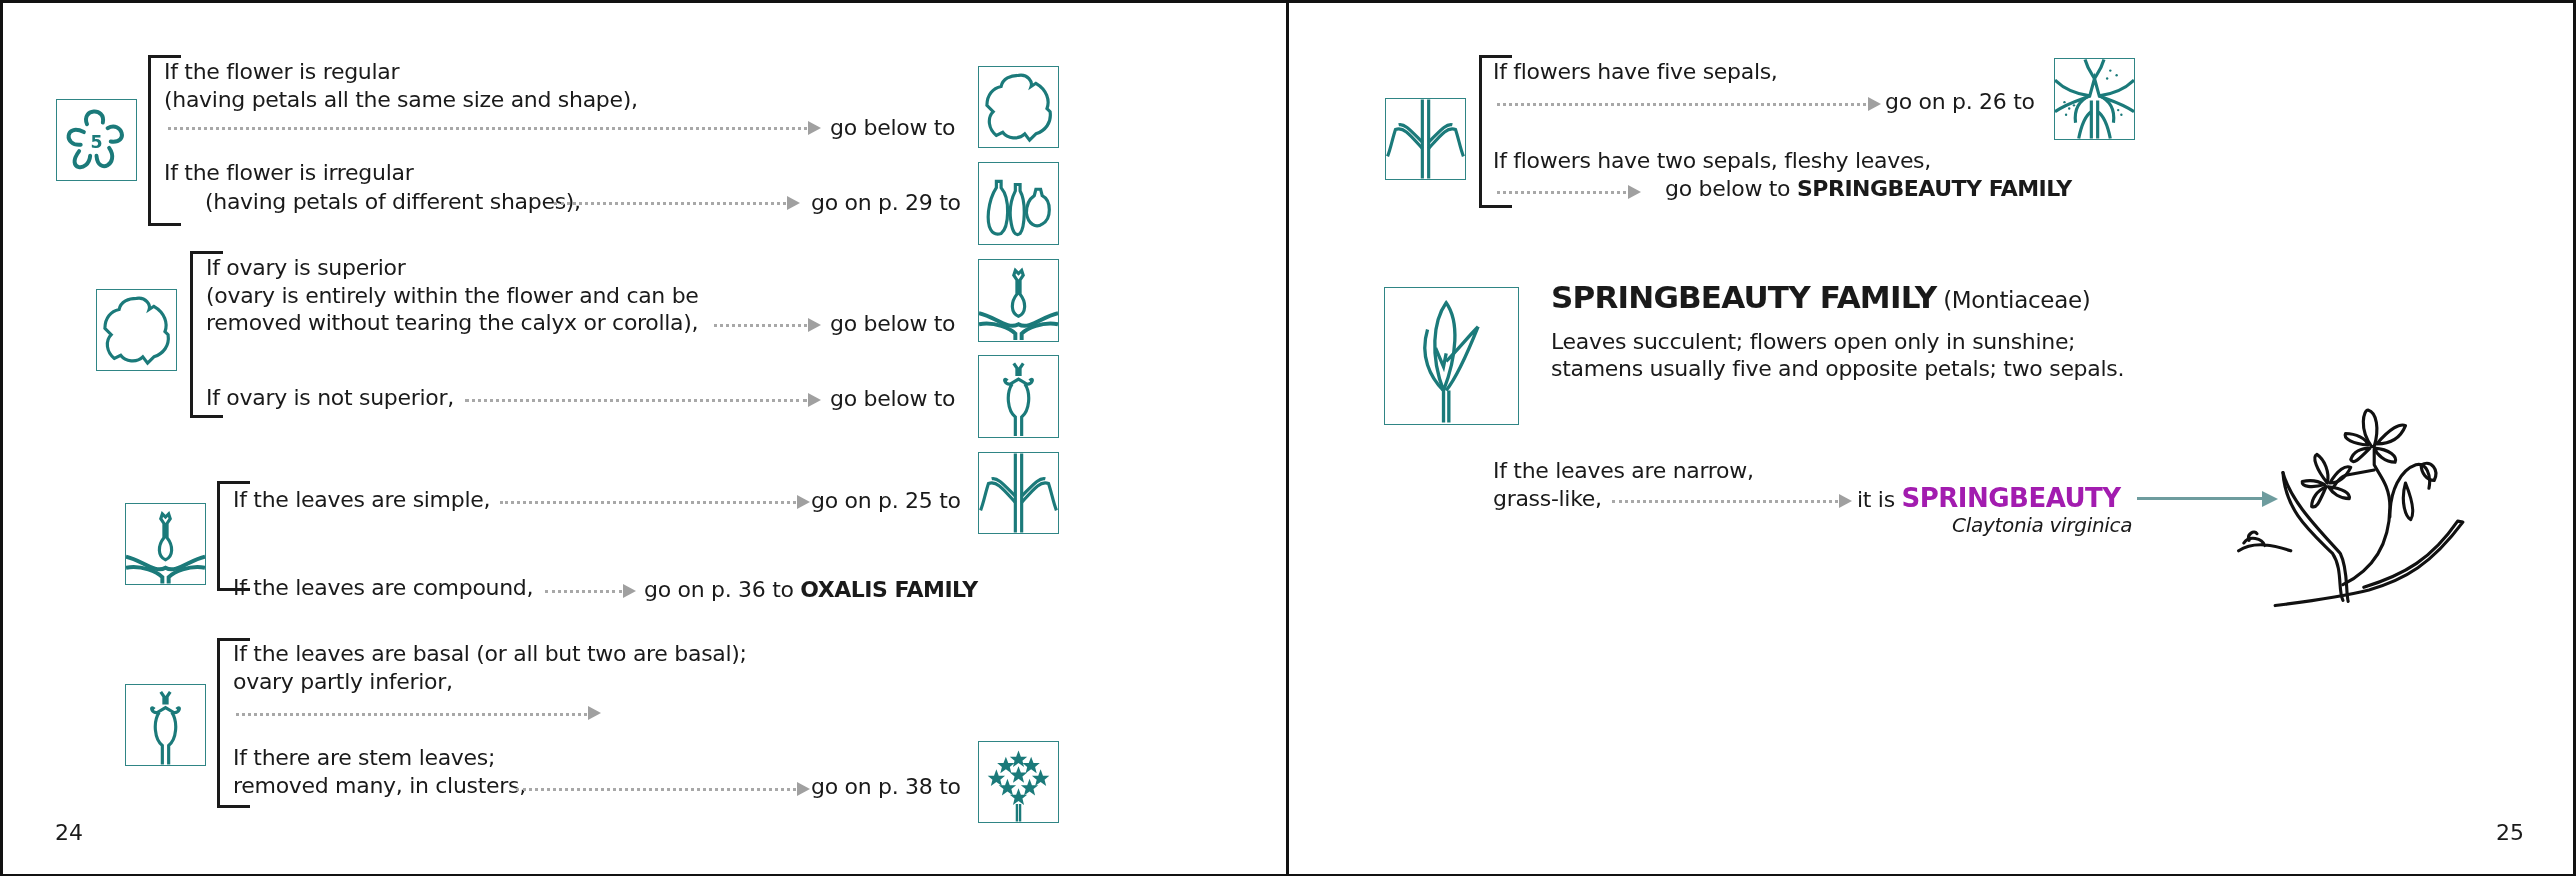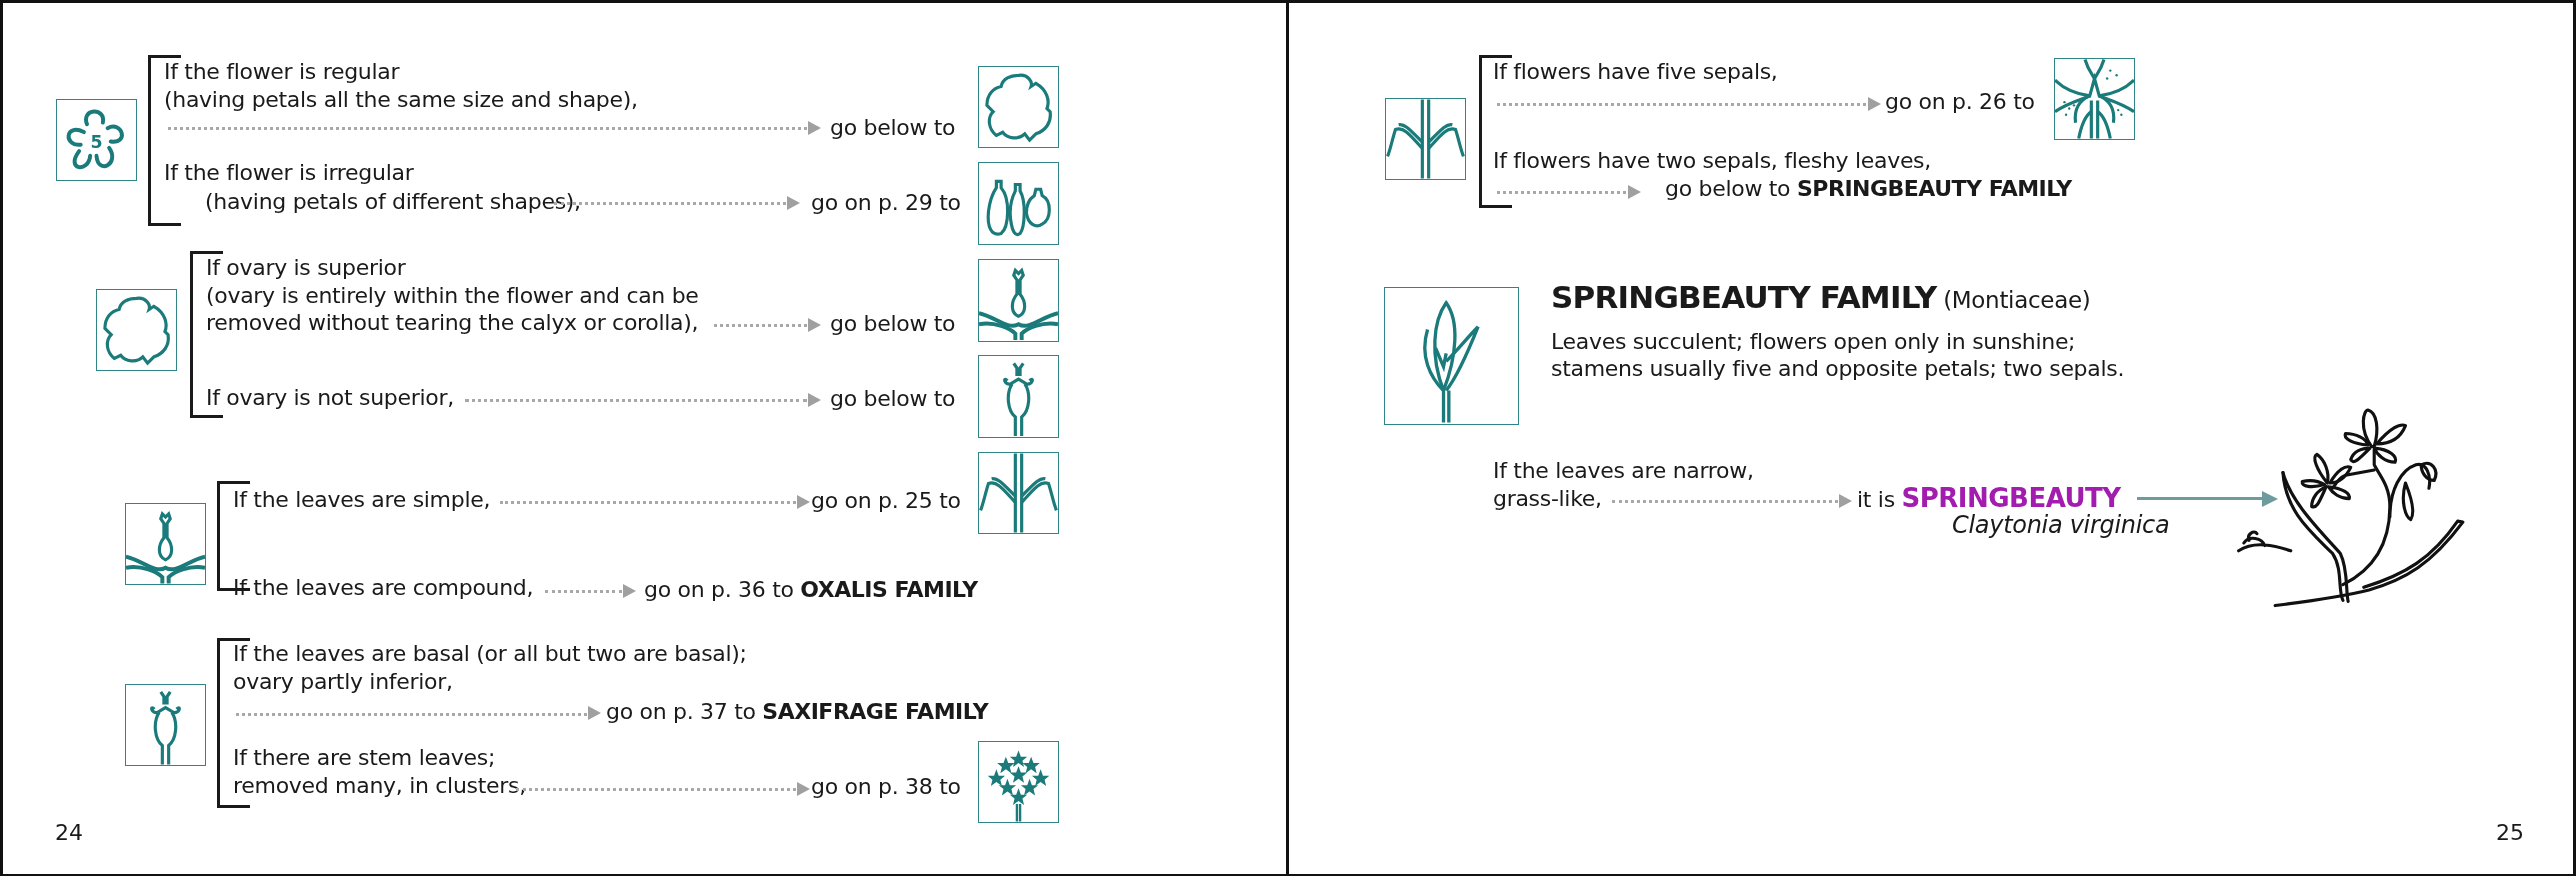--- a/index.html
+++ b/index.html
@@ -150,21 +150,20 @@
       <path d="M42 34 C34 46 36 68 46 76 L46 100 M58 34 C66 46 64 68 54 76 L54 100"></path>
     </g>
       </svg>
   </div>
   <div class="bracket" style="left:217px;top:638px;height:170px;"></div>
 
   <div class="txt" style="left:233px;top:641px;">If the leaves are basal (or all but two are basal);</div>
   <div class="txt" style="left:233px;top:669px;">ovary partly inferior,</div>
   <div class="lead" style="left:236px;top:713px;width:351px;"></div>
   <div class="arrowhead" style="left:588px;top:706px;"></div>
-  <div class="txt" style="left:606px;top:699px;"><span>go on p. 37 to</span> <span class="bold">SAXIFRAGE FAMILY</span></div>
 
   <div class="txt" style="left:233px;top:745px;">If there are stem leaves;</div>
   <div class="txt" style="left:233px;top:773px;">removed many, in clusters,</div>
   <div class="lead" style="left:516px;top:788px;width:280px;"></div>
   <div class="arrowhead" style="left:797px;top:782px;"></div>
   <div class="txt" style="left:811px;top:774px;">go on p. 38 to</div>
   <div class="icon-box" style="left:978px;top:741px;width:81px;height:82px;">
     <svg viewBox="0 0 100 100">
         <g fill="#1b7a7a">
       <polygon points="50,10 53,18 61,18 55,23 57,31 50,26 43,31 45,23 39,18 47,18"></polygon>
@@ -246,21 +245,21 @@
   </div>
   <div class="txt" style="left:262px;top:278px;line-height:38px;"><span class="fam-title">SPRINGBEAUTY FAMILY</span> <span class="fam-latin">(Montiaceae)</span></div>
   <div class="txt" style="left:262px;top:329px;">Leaves succulent; flowers open only in sunshine;</div>
   <div class="txt" style="left:262px;top:356px;">stamens usually five and opposite petals; two sepals.</div>
 
   <div class="txt" style="left:204px;top:458px;">If the leaves are narrow,</div>
   <div class="txt" style="left:204px;top:486px;">grass-like,</div>
   <div class="lead" style="left:323px;top:500px;width:226px;"></div>
   <div class="arrowhead" style="left:550px;top:494px;"></div>
   <div class="txt" style="left:568px;top:485px;"><span>it is</span> <span class="bold teal" style="font-size:26px;">SPRINGBEAUTY</span></div>
-  <div class="txt italic" style="left:663px;top:512px;font-size:24px;">Claytonia virginica</div>
+  <div class="txt italic" style="left:663px;top:512px;font-size:20px;">Claytonia virginica</div>
   <div class="abs" style="left:848px;top:497px;width:127px;height:3.3px;background:#6e9c9e;"></div>
   <div class="abs" style="left:973px;top:491px;width:0;height:0;border-top:8.2px solid transparent;border-bottom:8.2px solid transparent;border-left:16.4px solid #6e9c9e;"></div>
 
   <div class="abs" style="left:932px;top:397px;width:296px;height:219px;">
     <svg viewBox="0 0 520 420" width="296" height="219">
         <g fill="none" stroke="#111" stroke-width="6" stroke-linecap="round" stroke-linejoin="round">
       <path d="M95 145 C100 220 150 260 190 300 C210 330 200 370 210 390"></path>
       <path d="M95 145 C110 200 160 250 205 300 C220 330 215 370 220 392"></path>
       <path d="M80 400 C140 392 200 385 260 370 C330 350 380 320 440 240 L430 238 C380 310 330 340 250 365"></path>
       <path d="M210 360 C270 330 300 280 300 210 C300 170 280 150 270 130 L270 100"></path>

